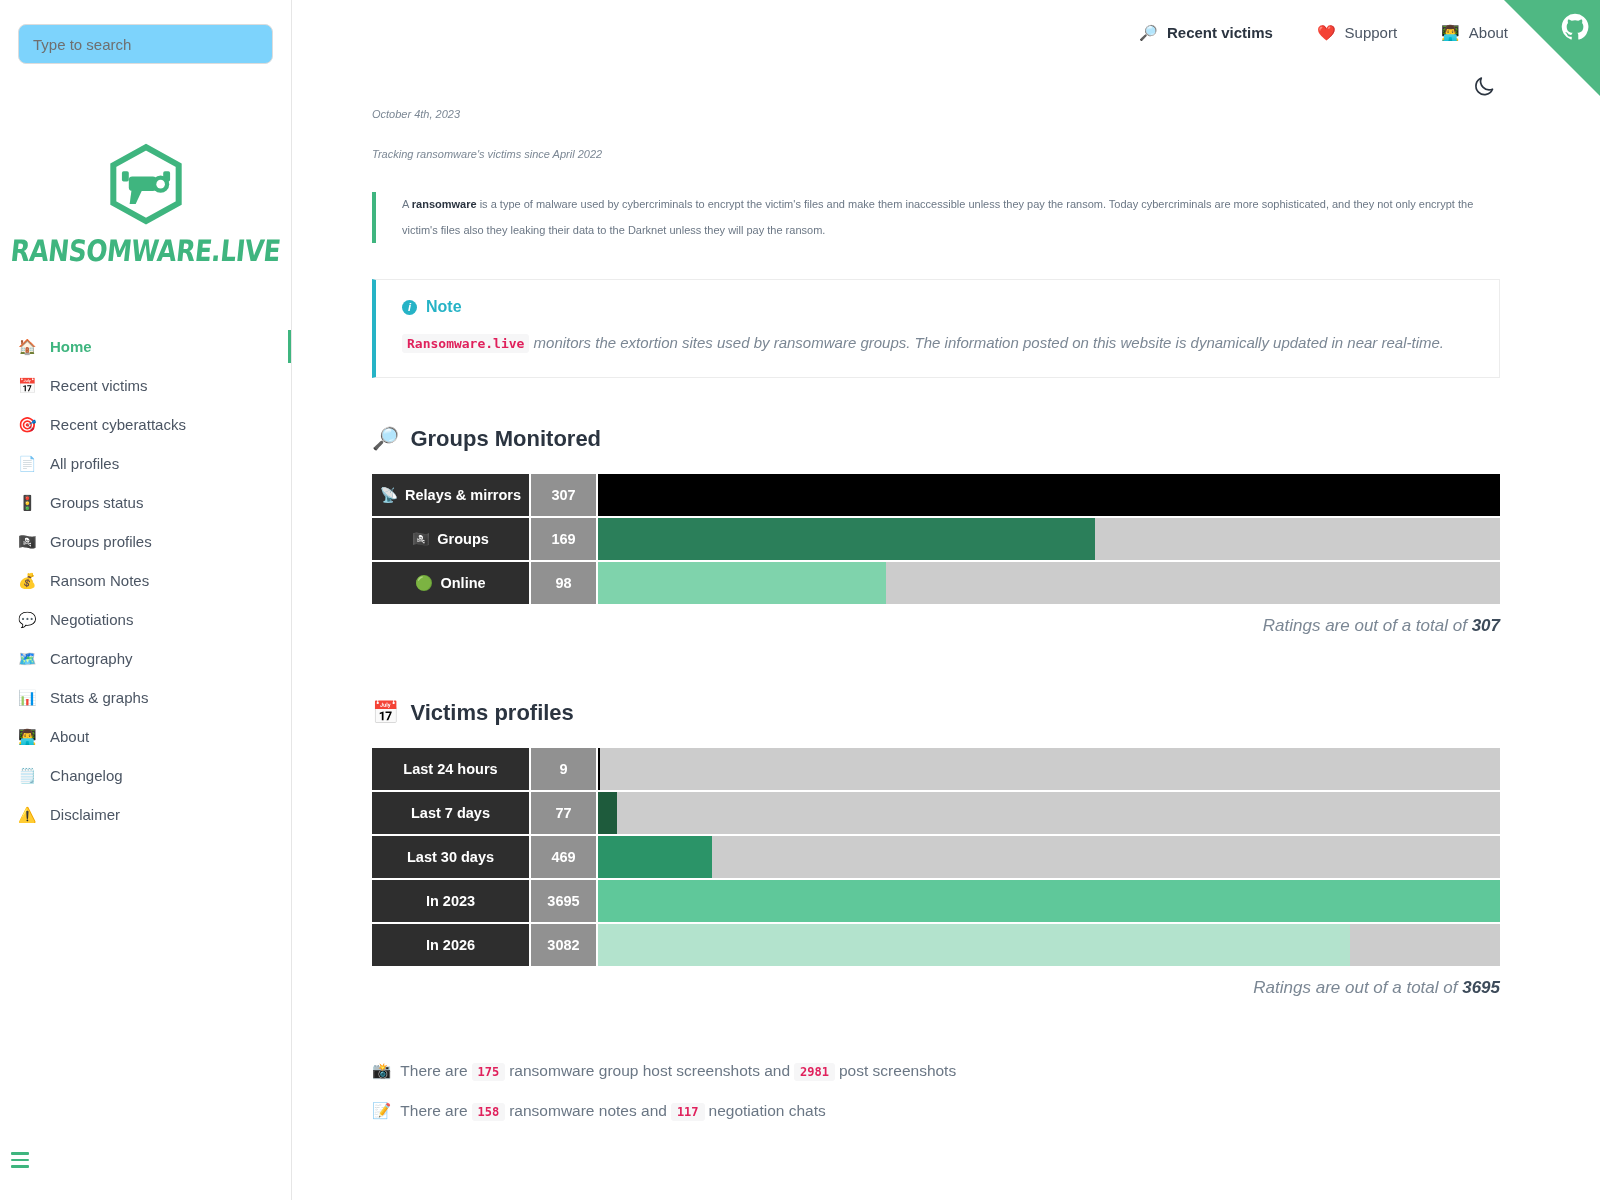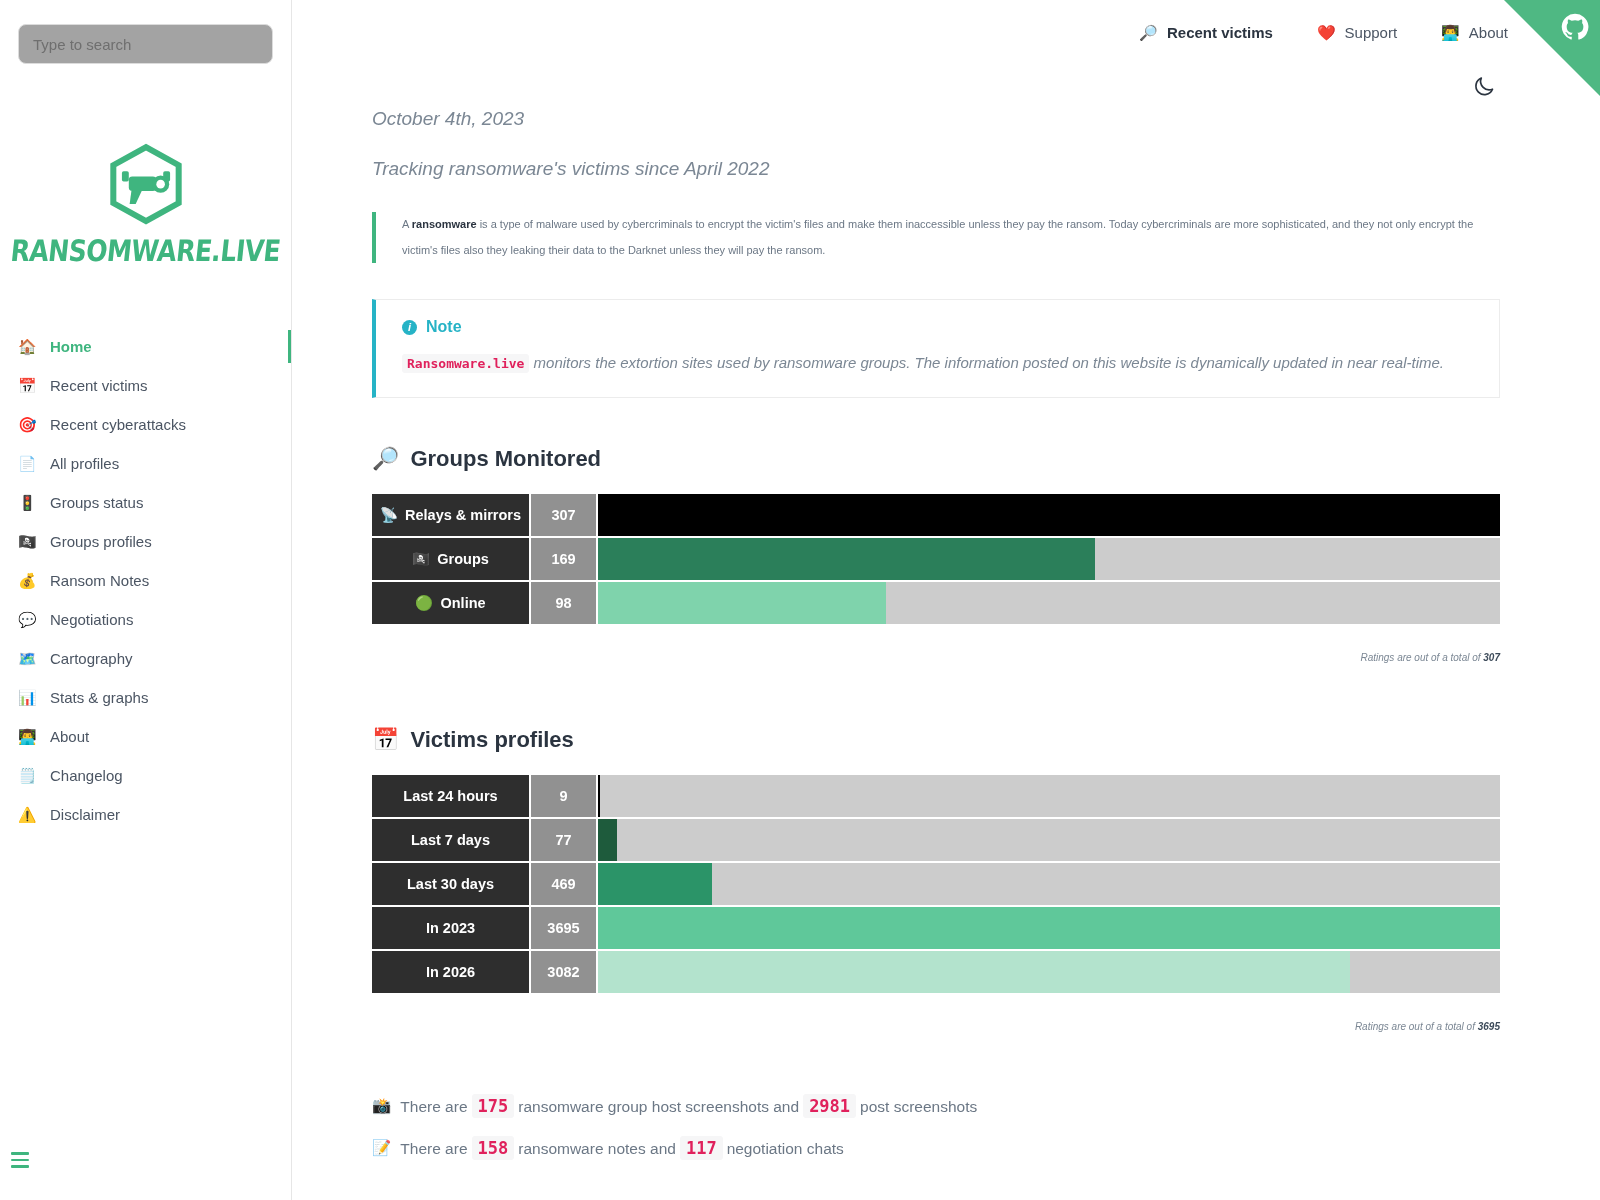--- a/index.html
+++ b/index.html
@@ -18,21 +18,21 @@
     background: #ffffff;
     border-right: 1px solid #e6e6e6;
   }
   .search-wrap { padding: 24px 18px 0 18px; }
   #search-input {
     width: 100%; height: 40px;
     border: 1px solid #dcdcdc; border-radius: 8px;
     padding: 0 14px;
     font-family: "Liberation Sans", sans-serif;
     font-size: 15px; color: #333;
-    background: #a3a3a3; outline: none;
+    background: #7dd3fc; outline: none;
   }
   #search-input::placeholder { color: #6f6f6f; }
 
   .brand { margin-top: 78px; text-align: center; }
   .brand-logo { width: 86px; height: 86px; margin: 0 auto; display: block; }
   .brand-name {
     margin-top: 8px;
     font-family: "DejaVu Sans", sans-serif;
     font-weight: 700;
     font-size: 25px;
@@ -112,21 +112,21 @@
     width: 30px; height: 30px;
   }
 
   
   #main {
     position: absolute; left: 292px; top: 72px;
     width: 1308px; height: 1128px;
     padding: 0 100px 0 80px;
   }
   .meta-line {
-    font-style: italic; font-size: 19px; color: #7b8794;
+    font-style: italic; font-size: 11px; color: #7b8794;
     margin-bottom: 0;
   }
   #date-line { margin-top: 36px; }
   #tagline { margin-top: 28px; }
 
   .intro-block {
     margin-top: 32px;
     border-left: 4px solid #3fb57f;
     padding: 0 0 0 26px;
   }
@@ -195,33 +195,33 @@
     margin-left: 2px;
   }
   .r-bar {
     flex: 1 1 auto; position: relative;
     background: #cccccc; margin-left: 2px;
   }
   .r-fill { position: absolute; left: 0; top: 0; bottom: 0; }
 
   .ratings-note {
     text-align: right;
-    font-size: 10px; font-style: italic; color: #7b8794;
-    margin-top: 28px;
+    font-size: 17px; font-style: italic; color: #7b8794;
+    margin-top: 12px;
   }
   .ratings-note b { color: #3d4b5a; font-weight: 700; }
 
   .fact-line {
     display: flex; align-items: center; gap: 9px;
     font-size: 15.5px; color: #6b7785;
     margin-top: 22px;
   }
   .fact-line .num {
     font-family: "DejaVu Sans Mono", monospace;
-    font-size: 17px; font-weight: 700;
+    font-size: 12px; font-weight: 700;
     color: #e0215c; background: #f6f6f7;
     padding: 2px 6px; border-radius: 3px;
     margin: 0 4px;
   }
 </style>
 </head>
 <body>
 
 <div id="sidebar">
 

